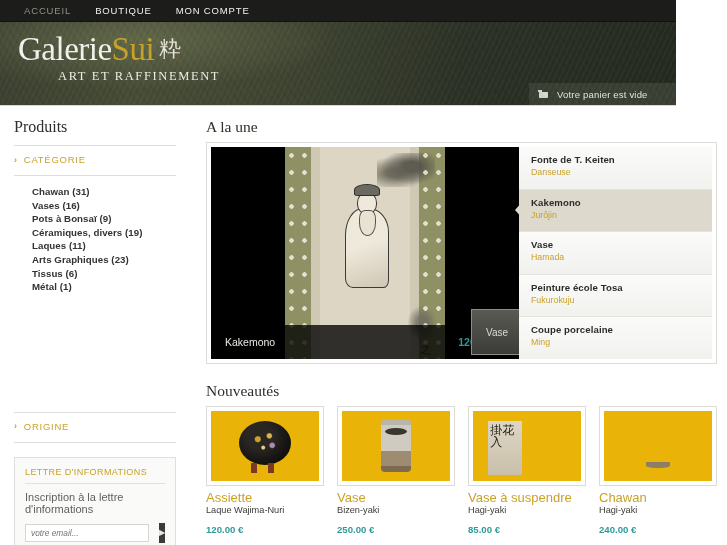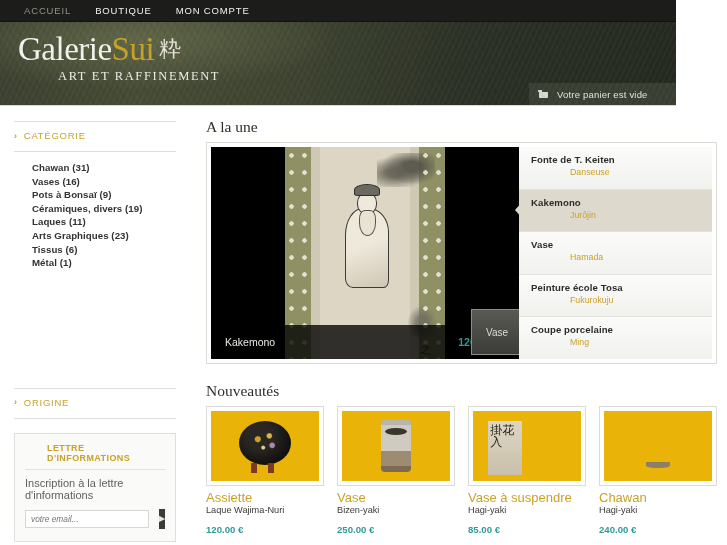--- a/index.html
+++ b/index.html
@@ -89,21 +89,21 @@
     list-style: none; font-size: 9.7px; color: #333331; line-height: 13.6px;
     font-weight: bold; letter-spacing: .005em;
   }
   .origine-wrap { margin-top: 112px; }
 
   
   .news {
     margin-top: 14px; border: 1px solid #e0e0db; background: #fafaf8;
     padding: 9px 10px 12px 10px;
   }
-  .news-title { color: #c9a227; font-size: 9px; letter-spacing: .045em; font-weight: bold; margin-left: 22px; }
+  .news-title { color: #c9a227; font-size: 9px; letter-spacing: .045em; font-weight: normal; }
   .news-rule { height:1px; background:#e2e2dd; margin: 6px 0 7px 0; }
   .news-desc { font-size: 11px; color: #5f5f5c; margin-bottom: 8px; }
   .news-row { display: flex; align-items: center; }
   .news-input {
     flex: 1; height: 18px; border: 1px solid #d7d7d2; background:#fff;
     font-size: 8.3px; color: #8a8a86; padding: 0 5px;
     font-family: "Liberation Sans", sans-serif;
     font-style: italic;
   }
   .news-btn {
@@ -195,21 +195,21 @@
     background: linear-gradient(#fbfbfa,#f1f1ee); position: relative;
   }
   .feat-item:last-child { border-bottom: none; }
   .feat-item.active { background: #ddd9cd; }
   .feat-item.active:before {
     content:""; position:absolute; left:-4px; top:50%; transform:translateY(-50%);
     border-top: 9px solid transparent; border-bottom: 9px solid transparent;
     border-right: 8px solid #ddd9cd;
   }
   .fi-title { font-size: 9.6px; color: #2c2c2a; font-weight: bold; letter-spacing:.01em; }
-  .fi-sub { font-size: 8.8px; color: #c9a227; margin-top: 2px; margin-left: 39px; }
+  .fi-sub { font-size: 8.8px; color: #c9a227; margin-top: 2px; }
 
   
   .grid { display: flex; gap: 13px; }
   .card { width: 118px; }
   .thumb {
     width: 118px; height: 80px; border: 1px solid #dcdcd7; background: #fff;
     padding: 4px; margin-bottom: 6px;
   }
   .thumb-inner { width:100%; height:100%; background:#eab308; position: relative; overflow: hidden; }
   .p1-plate {
@@ -281,20 +281,21 @@
     </div>
     <div class="cart">
       <span class="cart-icon"></span>
       <span class="cart-label">Votre panier est vide</span>
     </div>
   </div>
 
   <div class="body">
 
     <div class="sidebar">
+      <div class="side-title">Produits</div>
       <div class="hrule"></div>
 
       <div class="facet">
         <div class="facet-head">
           <span class="chev">›</span>
           <span>CATÉGORIE</span>
         </div>
         <div class="hrule"></div>
         <ul class="facet-list">
           <li>Chawan (31)</li>

